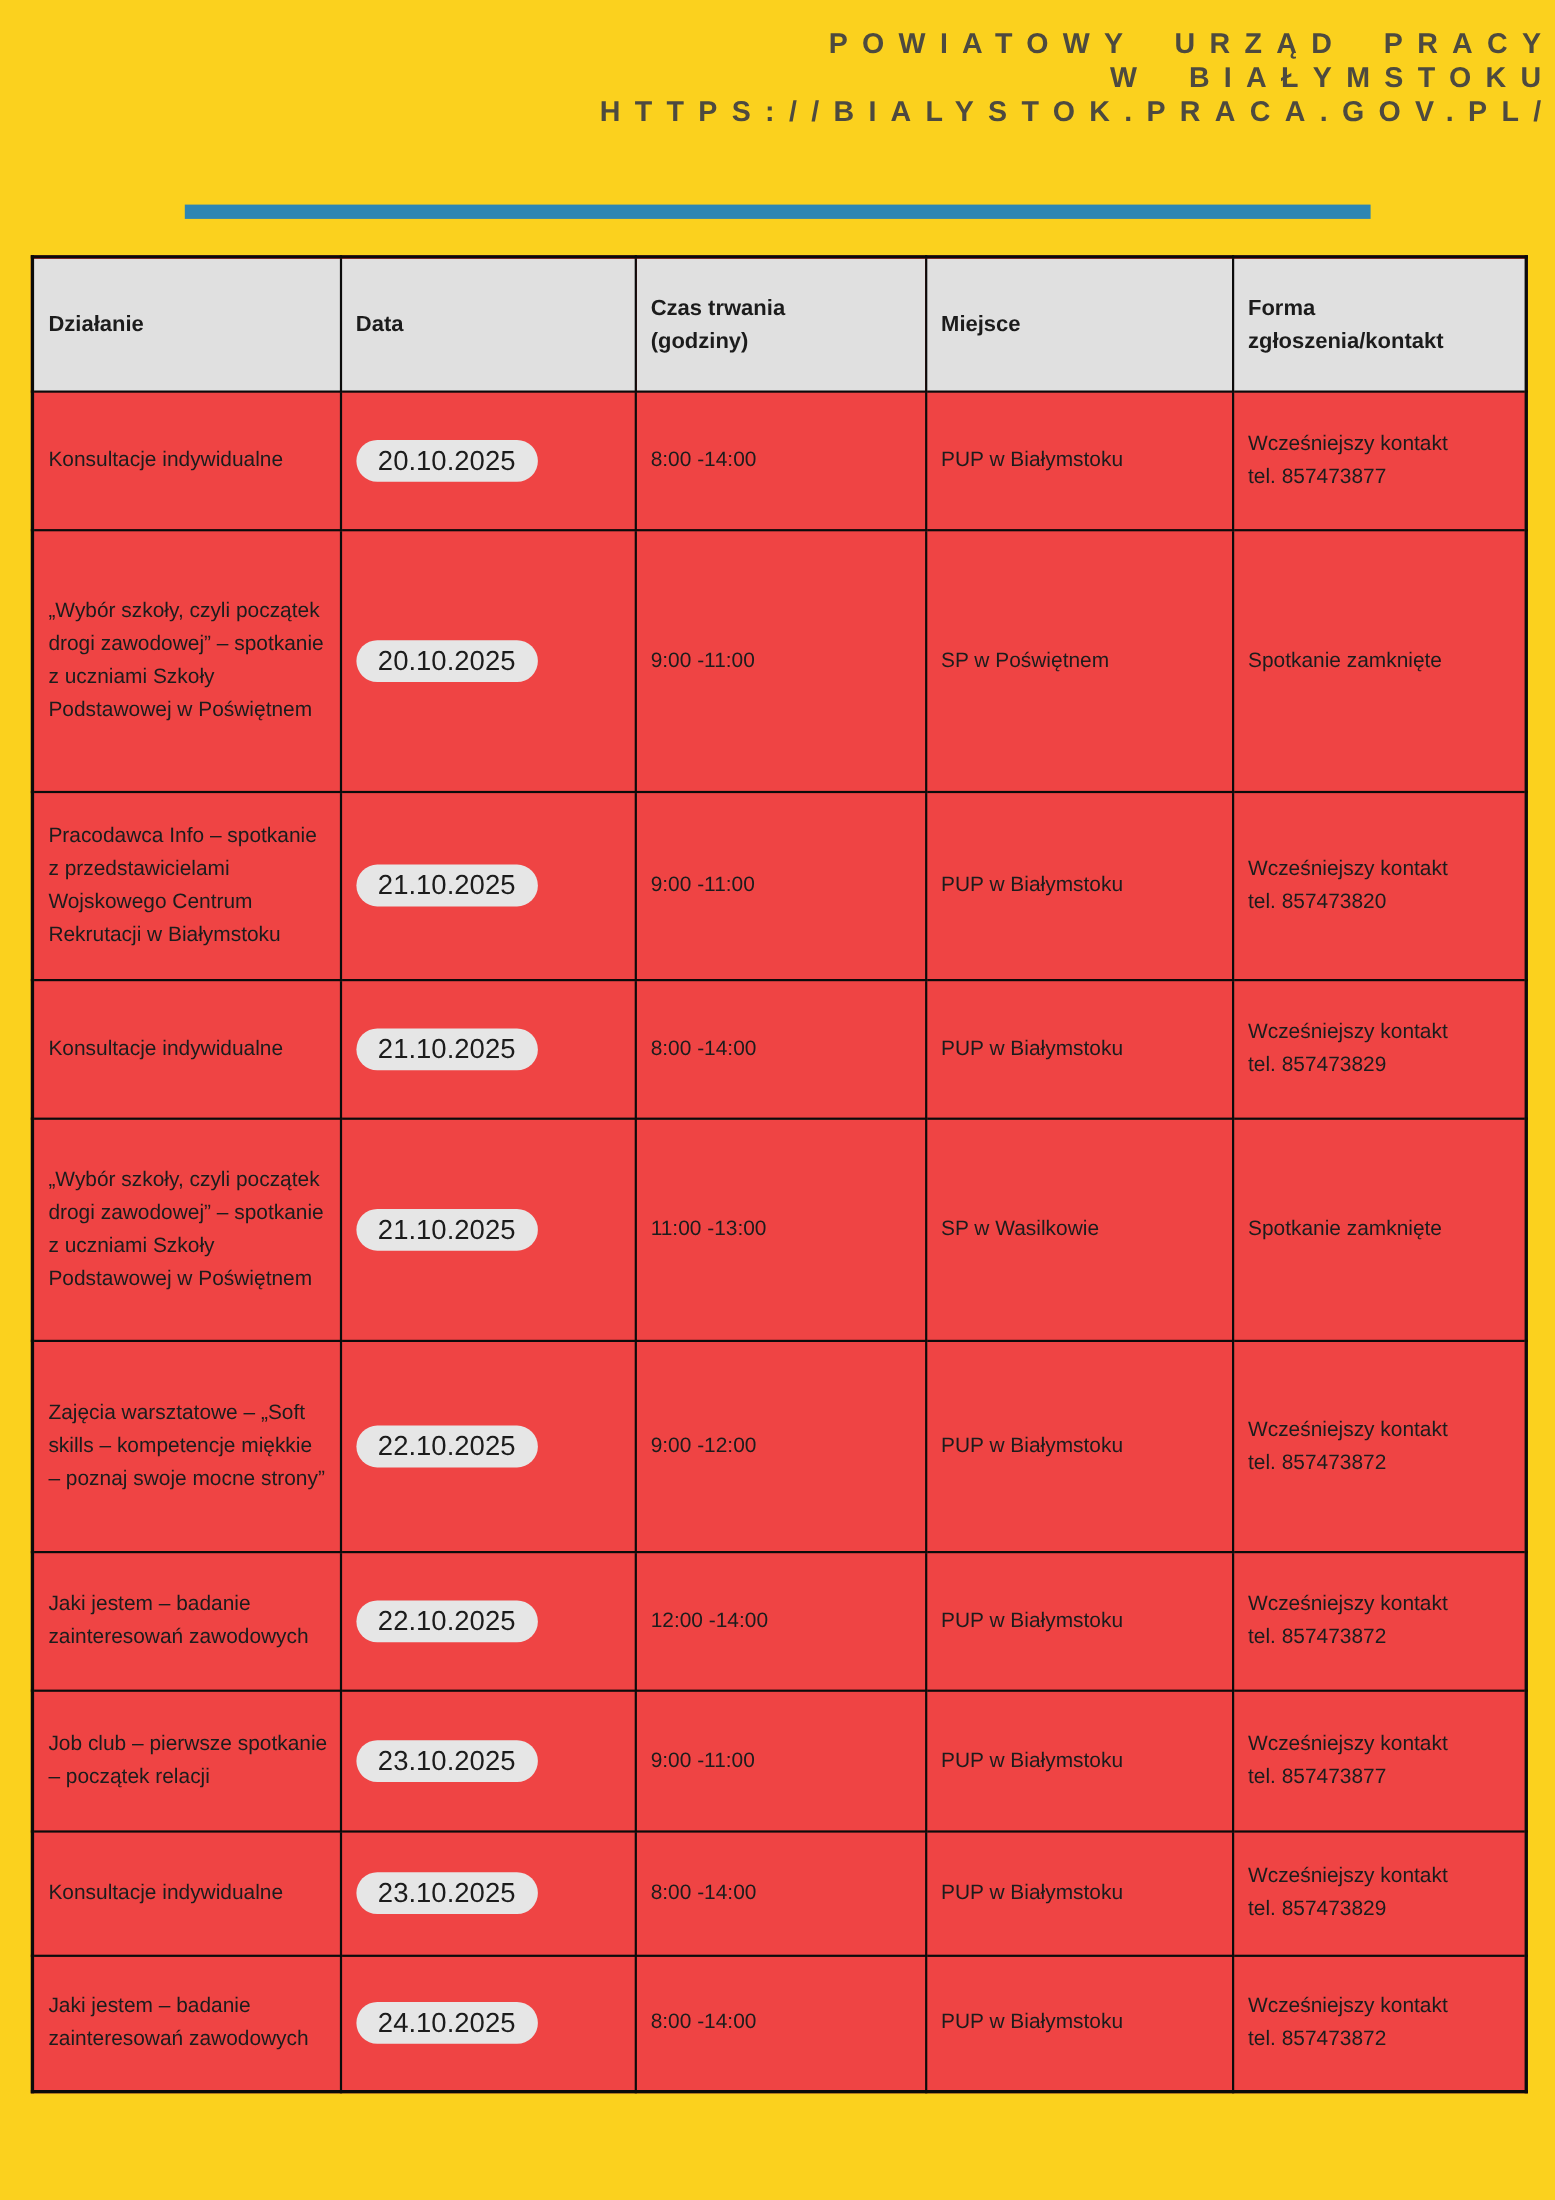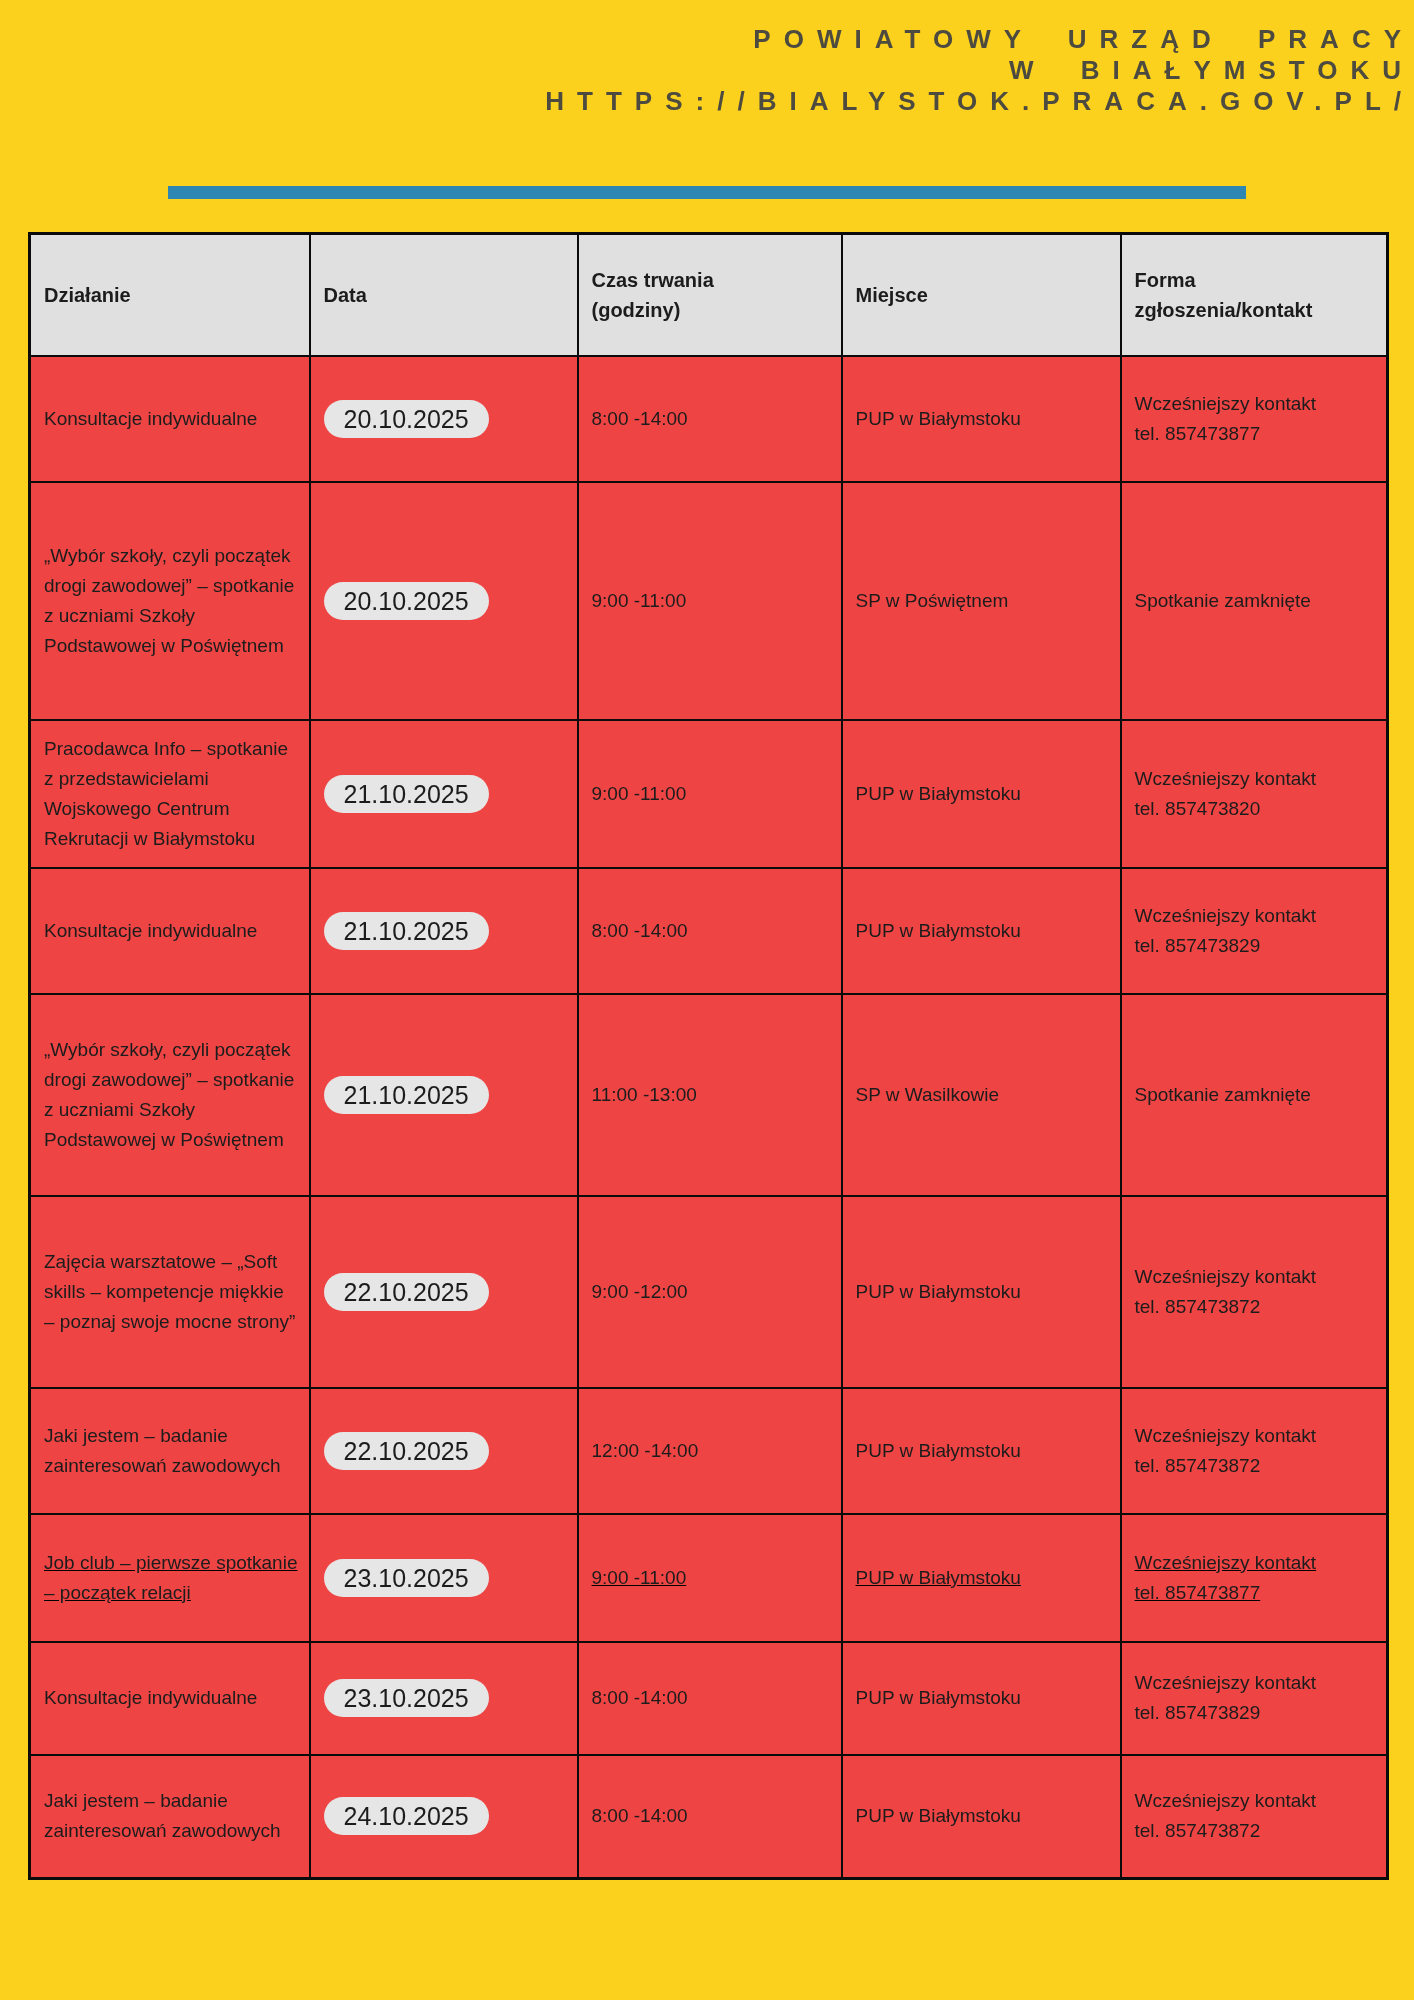--- a/index.html
+++ b/index.html
@@ -103,21 +103,21 @@
           <td><span class="pre">Wcześniejszy kontakt
 tel. 857473877</span></td>
         </tr>
         <tr style="height: 238px;">
           <td><span>„Wybór szkoły, czyli początek drogi zawodowej” – spotkanie z uczniami Szkoły Podstawowej w Poświętnem</span></td>
           <td><span class="pill">20.10.2025</span></td>
           <td><span>9:00 -11:00</span></td>
           <td><span>SP w Poświętnem</span></td>
           <td><span class="pre">Spotkanie zamknięte</span></td>
         </tr>
-        <tr style="height: 148px;">
+        <tr style="height: 171px;">
           <td><span>Pracodawca Info – spotkanie z przedstawicielami Wojskowego Centrum Rekrutacji w Białymstoku</span></td>
           <td><span class="pill">21.10.2025</span></td>
           <td><span>9:00 -11:00</span></td>
           <td><span>PUP w Białymstoku</span></td>
           <td><span class="pre">Wcześniejszy kontakt
 tel. 857473820</span></td>
         </tr>
         <tr style="height: 126px;">
           <td><span>Konsultacje indywidualne</span></td>
           <td><span class="pill">21.10.2025</span></td>
@@ -142,21 +142,21 @@
 tel. 857473872</span></td>
         </tr>
         <tr style="height: 126px;">
           <td><span>Jaki jestem – badanie zainteresowań zawodowych</span></td>
           <td><span class="pill">22.10.2025</span></td>
           <td><span>12:00 -14:00</span></td>
           <td><span>PUP w Białymstoku</span></td>
           <td><span class="pre">Wcześniejszy kontakt
 tel. 857473872</span></td>
         </tr>
-        <tr style="height: 128px; text-decoration: underline;">
+        <tr style="height: 128px;">
           <td><span>Job club – pierwsze spotkanie – początek relacji</span></td>
           <td><span class="pill">23.10.2025</span></td>
           <td><span>9:00 -11:00</span></td>
           <td><span>PUP w Białymstoku</span></td>
           <td><span class="pre">Wcześniejszy kontakt
 tel. 857473877</span></td>
         </tr>
         <tr style="height: 113px;">
           <td><span>Konsultacje indywidualne</span></td>
           <td><span class="pill">23.10.2025</span></td>

